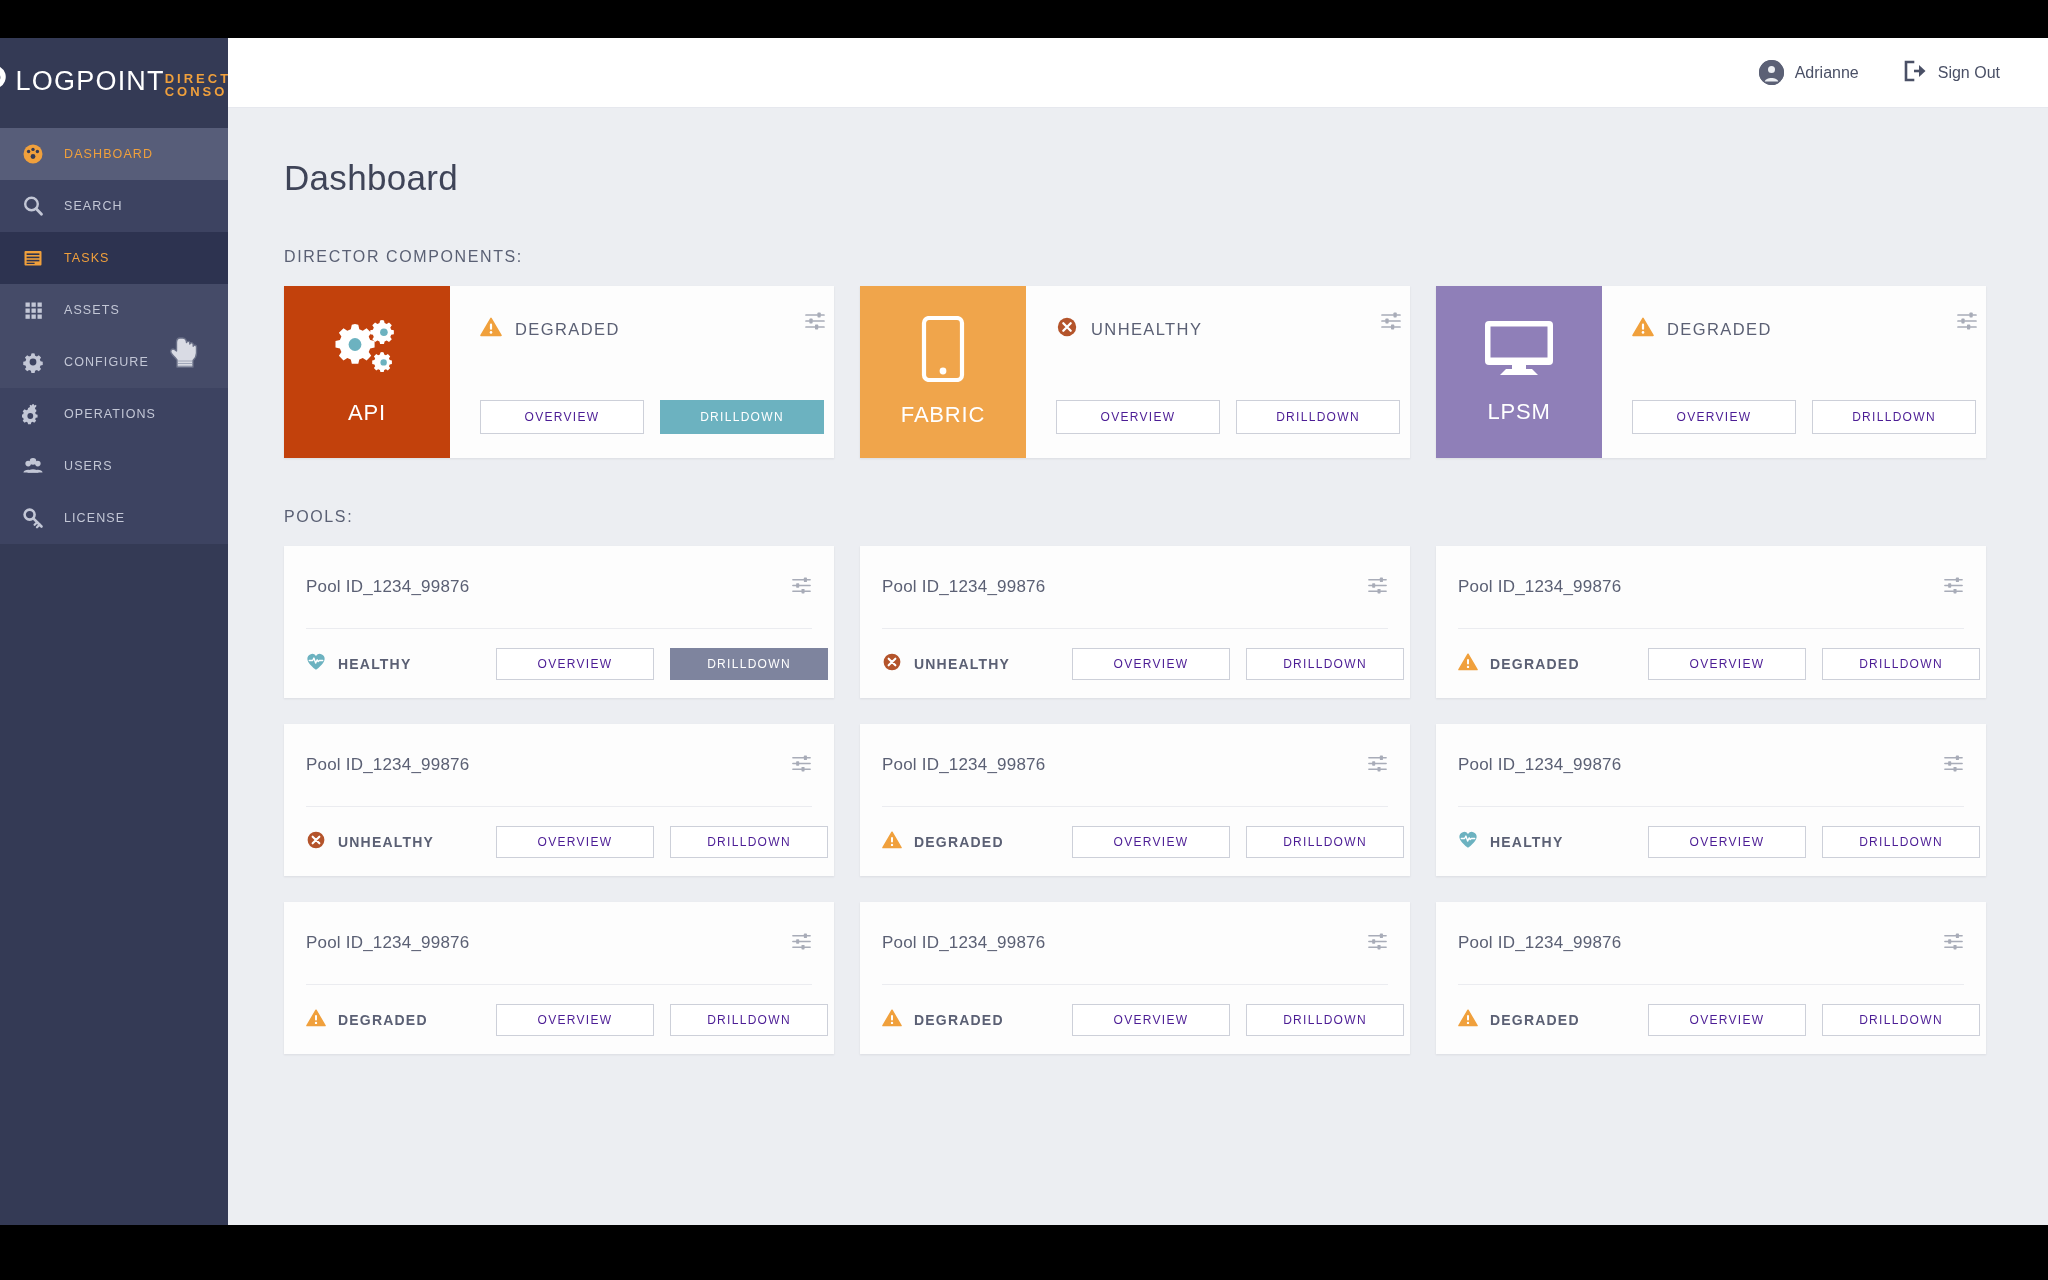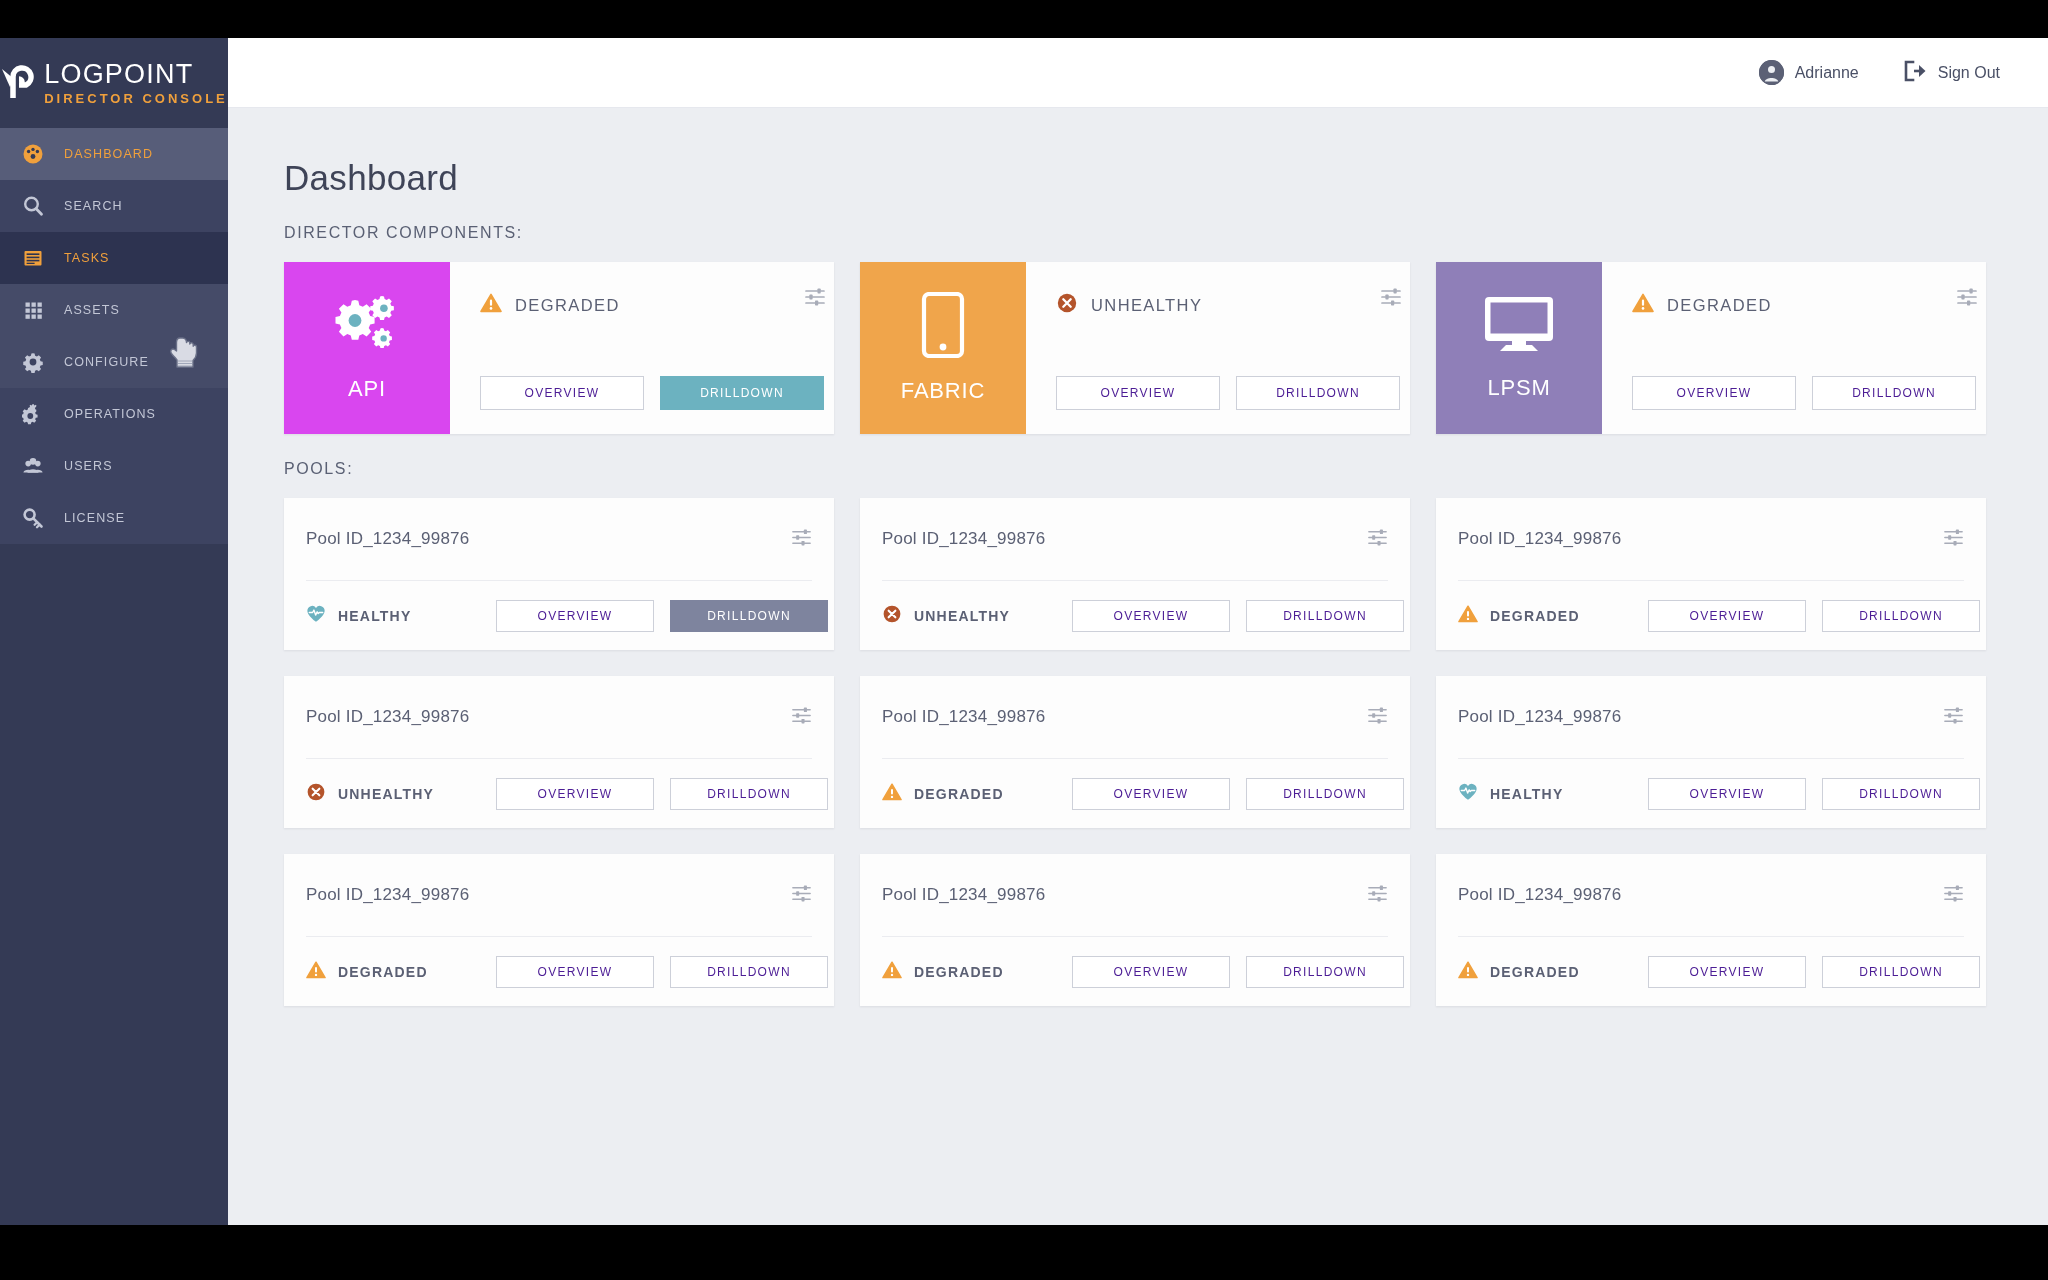--- a/index.html
+++ b/index.html
@@ -30,21 +30,21 @@
   .brand {
     height: 90px;
     display: flex;
     align-items: center;
     justify-content: center;
     background: #343a55;
     flex: 0 0 90px;
   }
   .brand-inner { display: flex; align-items: center; gap: 10px; }
   .brand-mark { width: 34px; height: 36px; }
-  .brand-text { display: flex; flex-direction: column; line-height: 1; }
+  .brand-text { display: flex; flex-direction: row; line-height: 1; }
   .brand-title {
     color: #ffffff;
     font-size: 27px;
     letter-spacing: 1.2px;
     font-weight: 400;
   }
   .brand-sub {
     color: #f0a03c;
     font-size: 13px;
     letter-spacing: 3.0px;
@@ -112,21 +112,21 @@
   .page-title {
     font-size: 35px;
     color: #3f4458;
     font-weight: 400;
     letter-spacing: 0.3px;
   }
   .section-label {
     font-size: 16px;
     color: #5a6074;
     letter-spacing: 1.6px;
-    margin-top: 26px;
+    margin-top: 50px;
     margin-bottom: 20px;
   }
 
   
   .comp-grid {
     display: grid;
     grid-template-columns: repeat(3, 550px);
     gap: 26px;
   }
   .comp-card {
@@ -368,21 +368,21 @@
         <span>Sign Out</span>
       </div>
     </div>
 
     <div id="content">
       <h1 class="page-title">Dashboard</h1>
 
       <div class="section-label">DIRECTOR COMPONENTS:</div>
       <div class="comp-grid" id="comp-root">
           <div class="comp-card">
-            <div class="comp-badge" style="background:#d946ef">
+            <div class="comp-badge" style="background:#c2410c">
               <span><svg viewBox="0 0 70 62" width="70" height="62">
                   <path d="M23 6 l3.3 .75 1 4.4 3.5 1.5 3.8-2.5 4.6 4.6 -2.5 3.8 1.5 3.5 4.4 1 0 6.5 -4.4 1 -1.5 3.5 2.5 3.8 -4.6 4.6 -3.8-2.5 -3.5 1.5 -1 4.4 -6.5 0 -1-4.4 -3.5-1.5 -3.8 2.5 -4.6-4.6 2.5-3.8 -1.5-3.5 -4.4-1 0-6.5 4.4-1 1.5-3.5 -2.5-3.8 4.6-4.6 3.8 2.5 3.5-1.5 1-4.4 z" fill="#ffffff"></path>
                   <circle cx="23" cy="26.5" r="6.4" fill="#6cb2c0"></circle>
                   <path d="M50 2 l2 .45 .6 2.65 2.1 .9 2.3-1.5 2.8 2.8 -1.5 2.3 .9 2.1 2.65 .6 0 3.9 -2.65 .6 -.9 2.1 1.5 2.3 -2.8 2.8 -2.3-1.5 -2.1 .9 -.6 2.65 -3.9 0 -.6-2.65 -2.1-.9 -2.3 1.5 -2.8-2.8 1.5-2.3 -.9-2.1 -2.65-.6 0-3.9 2.65-.6 .9-2.1 -1.5-2.3 2.8-2.8 2.3 1.5 2.1-.9 .6-2.65 z" fill="#ffffff"></path>
                   <circle cx="51.9" cy="14.2" r="3.8" fill="#6cb2c0"></circle>
                   <path d="M50 34 l1.7 .4 .5 2.2 1.75 .75 1.9-1.25 2.35 2.35 -1.25 1.9 .75 1.75 2.2 .5 0 3.3 -2.2 .5 -.75 1.75 1.25 1.9 -2.35 2.35 -1.9-1.25 -1.75 .75 -.5 2.2 -3.3 0 -.5-2.2 -1.75-.75 -1.9 1.25 -2.35-2.35 1.25-1.9 -.75-1.75 -2.2-.5 0-3.3 2.2-.5 .75-1.75 -1.25-1.9 2.35-2.35 1.9 1.25 1.75-.75 .5-2.2 z" fill="#ffffff"></path>
                   <circle cx="51.65" cy="44.4" r="3.2" fill="#6cb2c0"></circle>
                 </svg></span>
               <span class="comp-name">API</span>
             </div>

